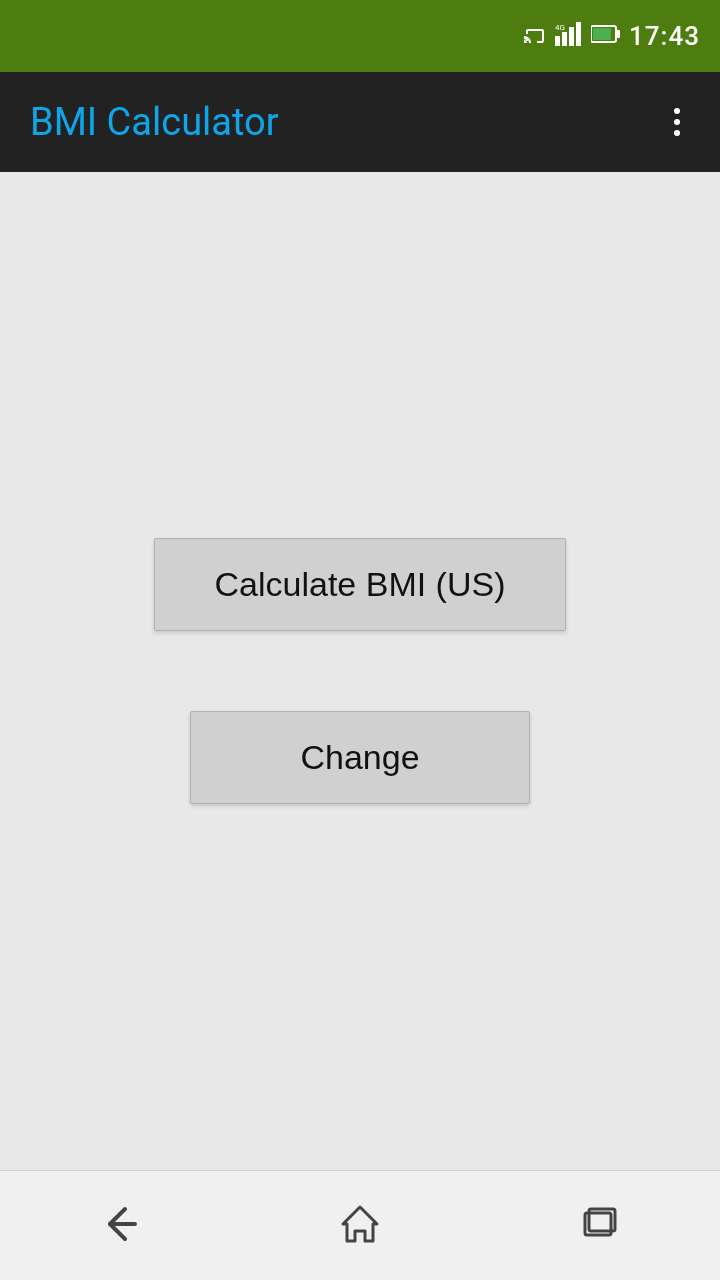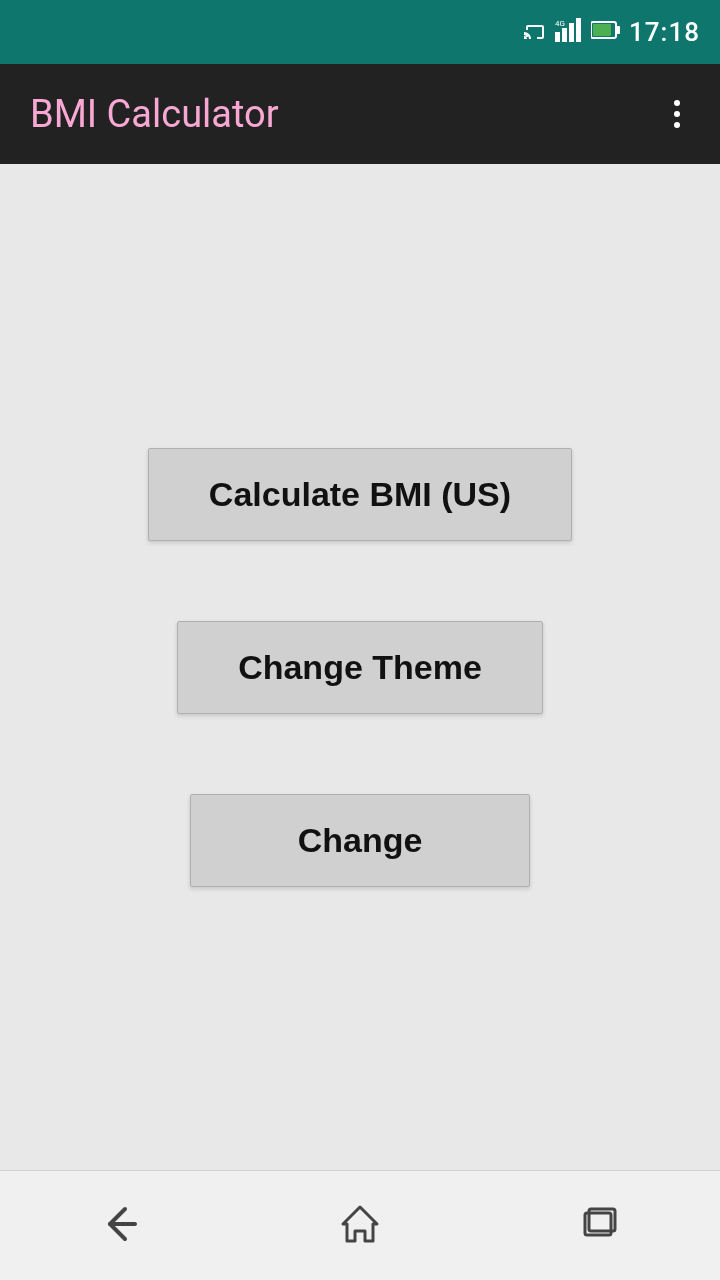--- a/index.html
+++ b/index.html
@@ -14,22 +14,22 @@
       background: #e8e8e8;
       font-family: 'Roboto', Arial, sans-serif;
       display: flex;
       flex-direction: column;
       overflow: hidden;
     }
 
     
     #status-bar {
       width: 720px;
-      height: 64px;
-      background: #0f766e;
+      height: 72px;
+      background: #4d7c0f;
       display: flex;
       align-items: center;
       justify-content: flex-end;
       padding: 0 20px;
       gap: 10px;
       flex-shrink: 0;
     }
 
     .status-icons {
       display: flex;
@@ -55,21 +55,21 @@
       height: 100px;
       background: #222222;
       display: flex;
       align-items: center;
       justify-content: space-between;
       padding: 0 30px;
       flex-shrink: 0;
     }
 
     #app-title {
-      color: #f9a8d4;
+      color: #0ea5e9;
       font-size: 38px;
       font-weight: 400;
     }
 
     .overflow-menu-btn {
       color: white;
       font-size: 36px;
       cursor: pointer;
       padding: 10px;
       display: flex;
@@ -103,21 +103,20 @@
       border: 1px solid #b0b0b0;
       border-radius: 2px;
       padding: 26px 60px;
       font-size: 34px;
       color: #111111;
       cursor: pointer;
       min-width: 340px;
       text-align: center;
       box-shadow: 0 2px 4px rgba(0,0,0,0.15);
       transition: background 0.1s;
-      font-weight: bold;
     }
 
     
     #nav-bar {
       width: 720px;
       height: 110px;
       background: #f0f0f0;
       display: flex;
       align-items: center;
       justify-content: space-around;
@@ -168,36 +167,35 @@
     </span>
 
     <span class="status-icon">
       <svg width="30" height="20" viewBox="0 0 30 20" fill="none">
         <rect x="0" y="2" width="25" height="16" rx="2" stroke="white" stroke-width="2"></rect>
         <rect x="25" y="6" width="4" height="8" rx="1" fill="white"></rect>
         <rect x="2" y="4" width="18" height="12" rx="1" fill="#4caf50"></rect>
       </svg>
     </span>
 
-    <span class="status-time">17:18</span>
+    <span class="status-time">17:43</span>
   </div>
 </div>
 
 <div id="app-bar">
   <span id="app-title">BMI Calculator</span>
   <div class="overflow-menu-btn" title="More options">
     <div class="overflow-dot"></div>
     <div class="overflow-dot"></div>
     <div class="overflow-dot"></div>
   </div>
 </div>
 
 <div id="main-content">
   <button class="menu-button">Calculate BMI (US)</button>
-  <button class="menu-button">Change Theme</button>
   <button class="menu-button">Change</button>
 </div>
 
 <div id="nav-bar">
   <div class="nav-button icon-back">
     <span class="nav-icon">
       <svg width="50" height="50" viewBox="0 0 50 50" fill="none">
         <polyline points="30,10 15,25 30,40" stroke="#444" stroke-width="4" stroke-linecap="round" stroke-linejoin="round" fill="none"></polyline>
         <line x1="15" y1="25" x2="40" y2="25" stroke="#444" stroke-width="4" stroke-linecap="round"></line>
 

